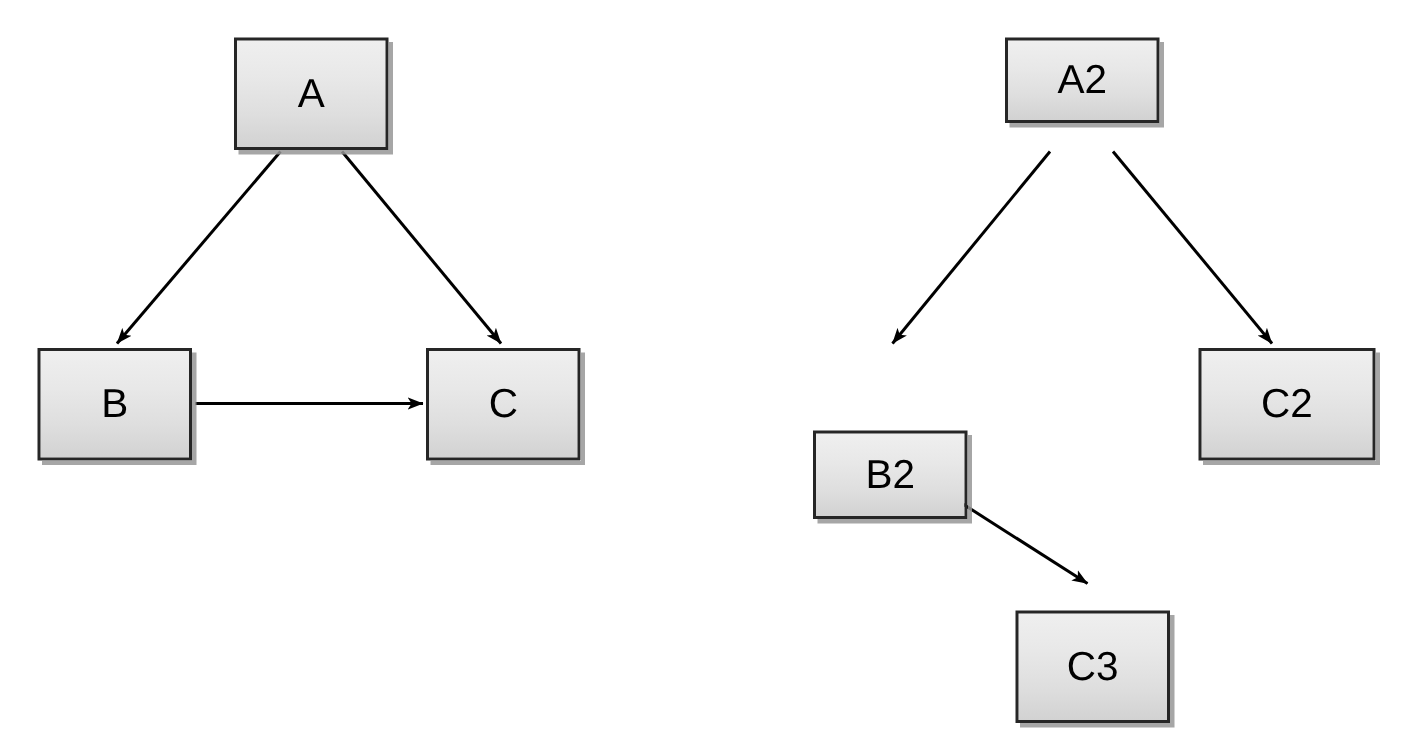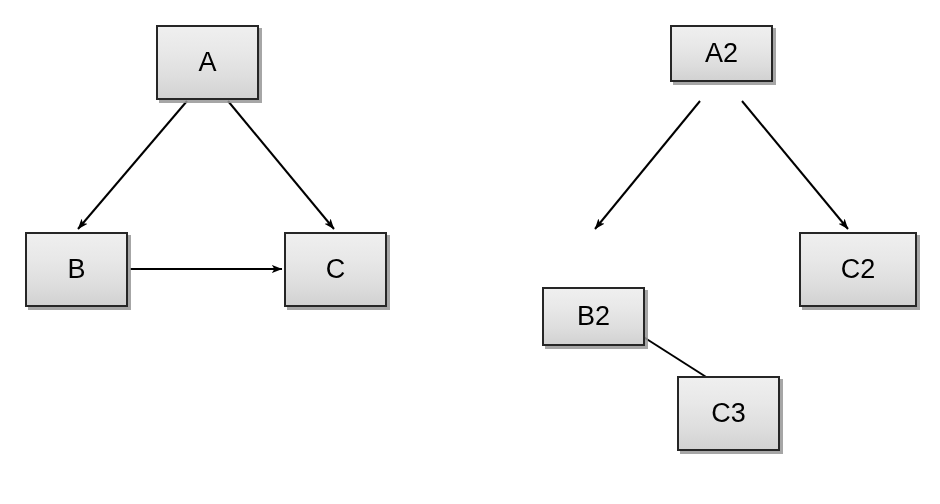--- a/index.html
+++ b/index.html
@@ -77,18 +77,18 @@
       </div>
       <div class="node" style="left: 670px; top: 25px; width: 103px; height: 57px;">
         <span class="node-label">A2</span>
       </div>
       <div class="node" style="left: 542px; top: 239px; width: 103px; height: 59px; margin-top: 48px;">
         <span class="node-label">B2</span>
       </div>
       <div class="node" style="left: 799px; top: 232px; width: 118px; height: 75px;">
         <span class="node-label">C2</span>
       </div>
-      <div class="node" style="left: 677px; top: 376px; width: 103px; height: 75px;">
+      <div class="node" style="left: 677px; top: 407px; width: 103px; height: 75px;">
         <span class="node-label">C3</span>
       </div>
     </div>
 
 </div>
 
 </body></html>

